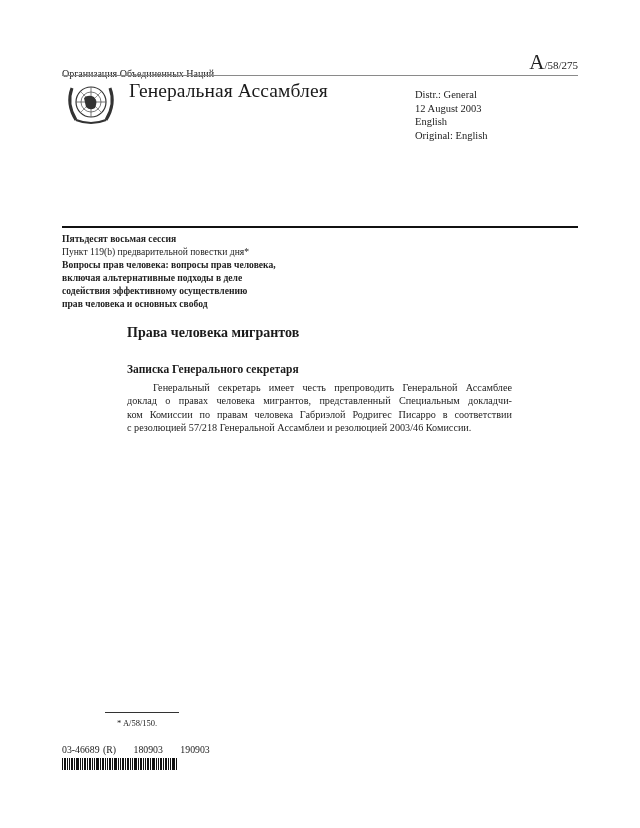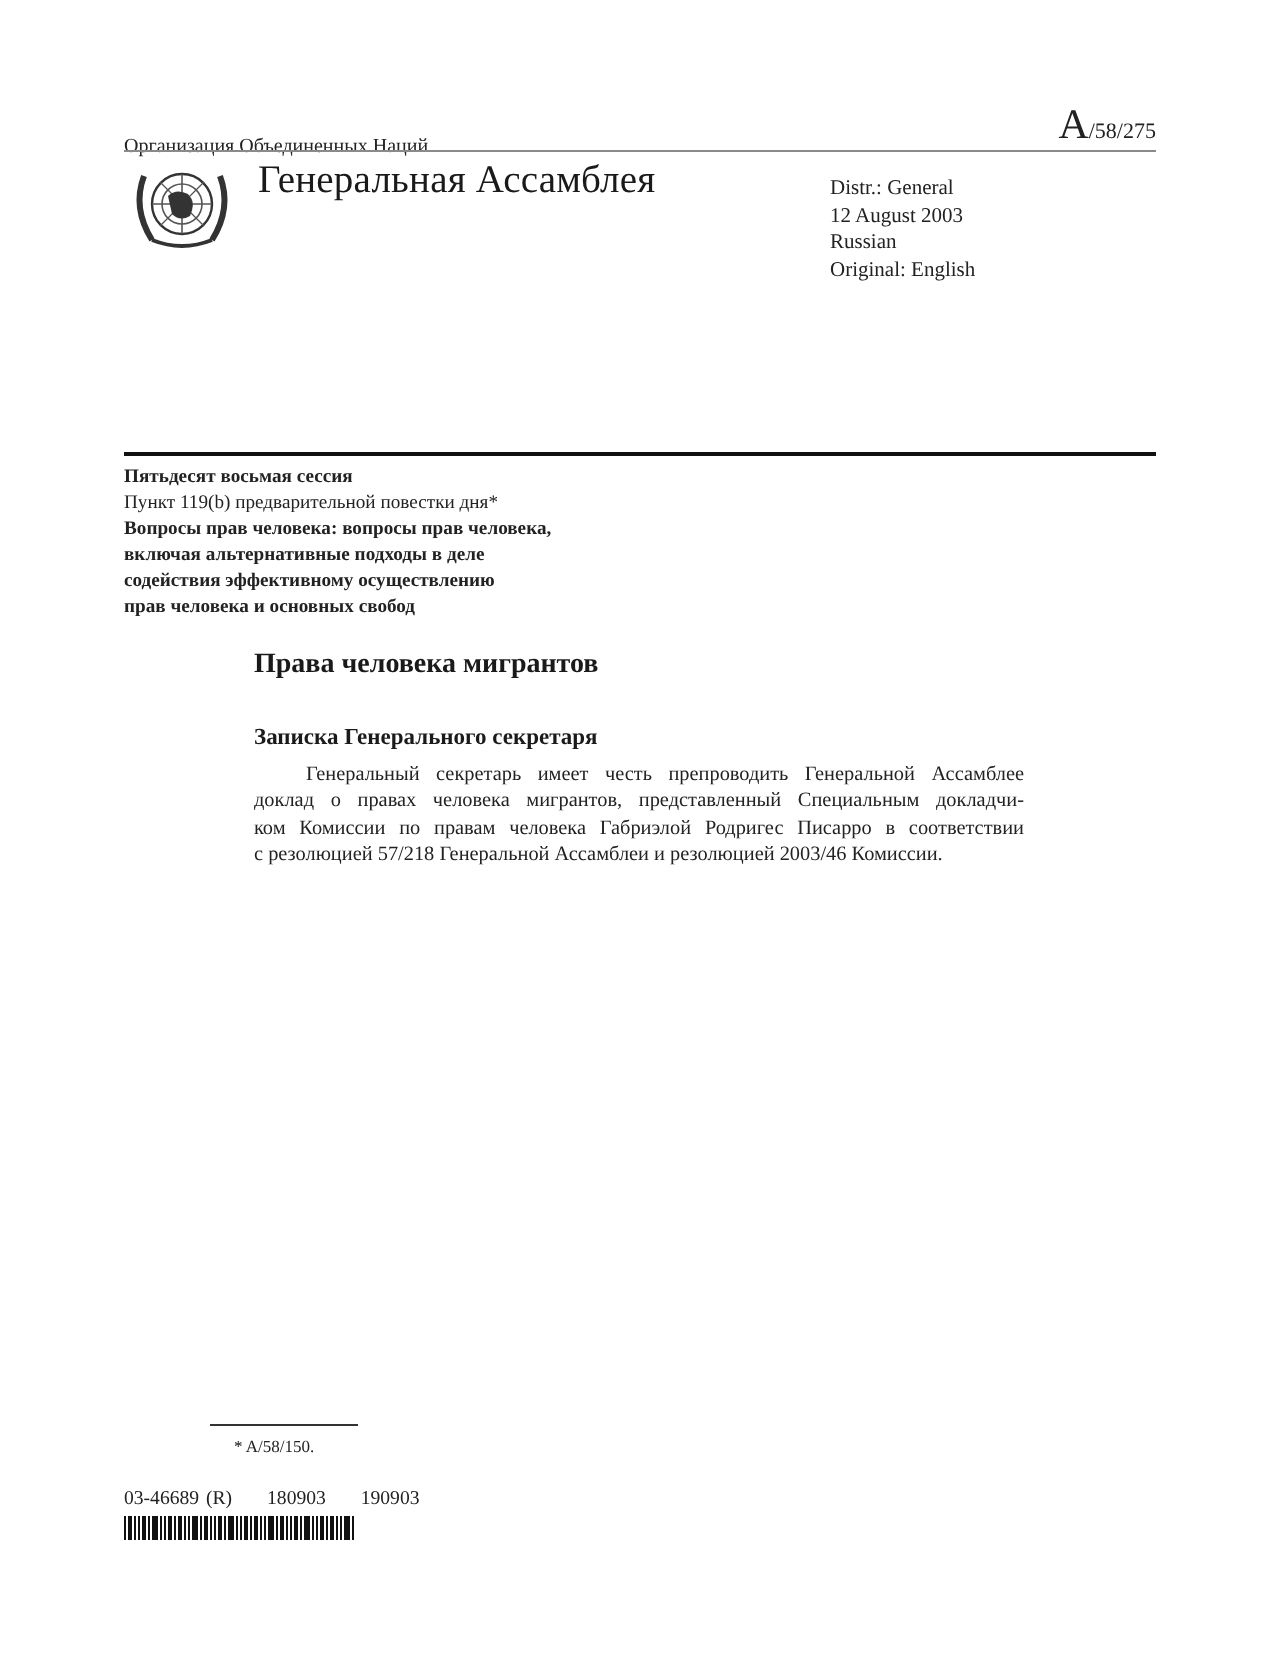--- a/index.html
+++ b/index.html
@@ -50,21 +50,21 @@
     <line x1="16" y1="11" x2="38" y2="33" stroke="#555" stroke-width="0.6"></line>
     <line x1="38" y1="11" x2="16" y2="33" stroke="#555" stroke-width="0.6"></line>
     <path d="M20 18 Q24 14 30 17 Q34 22 31 28 Q26 31 22 27 Z" fill="#333"></path>
   </svg>
 </div>
 <div class="abs ga-title">Генеральная Ассамблея</div>
 
 <div class="abs distr">
   <div>Distr.: General</div>
   <div>12 August 2003</div>
-  <div>Russian</div>
+  <div>English</div>
   <div>Original: English</div>
 </div>
 
 <div class="abs rule-thick"></div>
 
 <div class="abs agenda">
   <div class="b">Пятьдесят восьмая сессия</div>
   <div>Пункт 119(b) предварительной повестки дня*</div>
   <div class="b">Вопросы прав человека: вопросы прав человека,</div>
   <div class="b">включая альтернативные подходы в деле</div>

